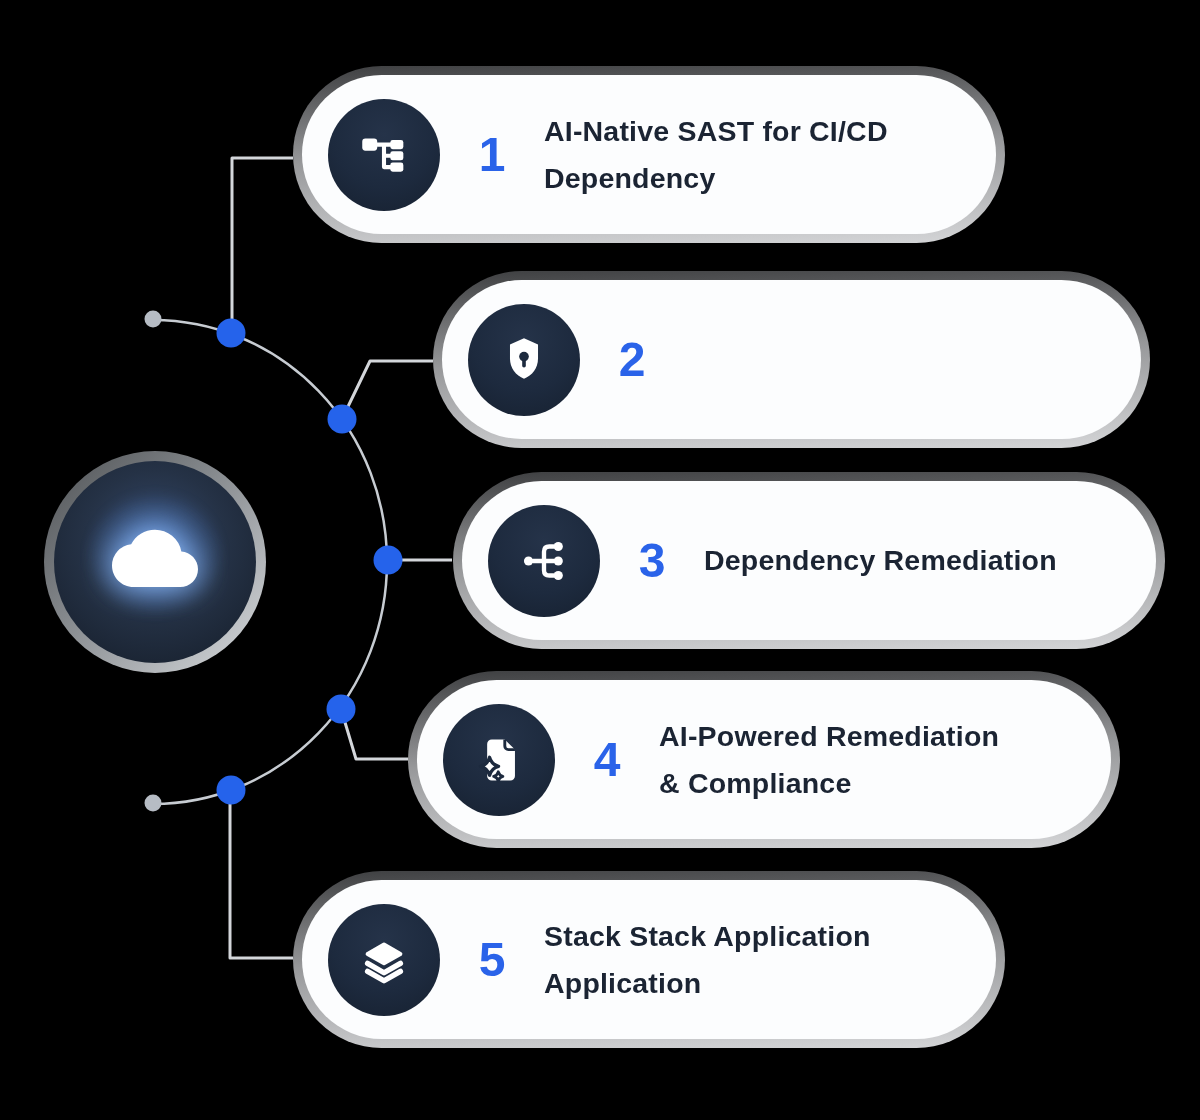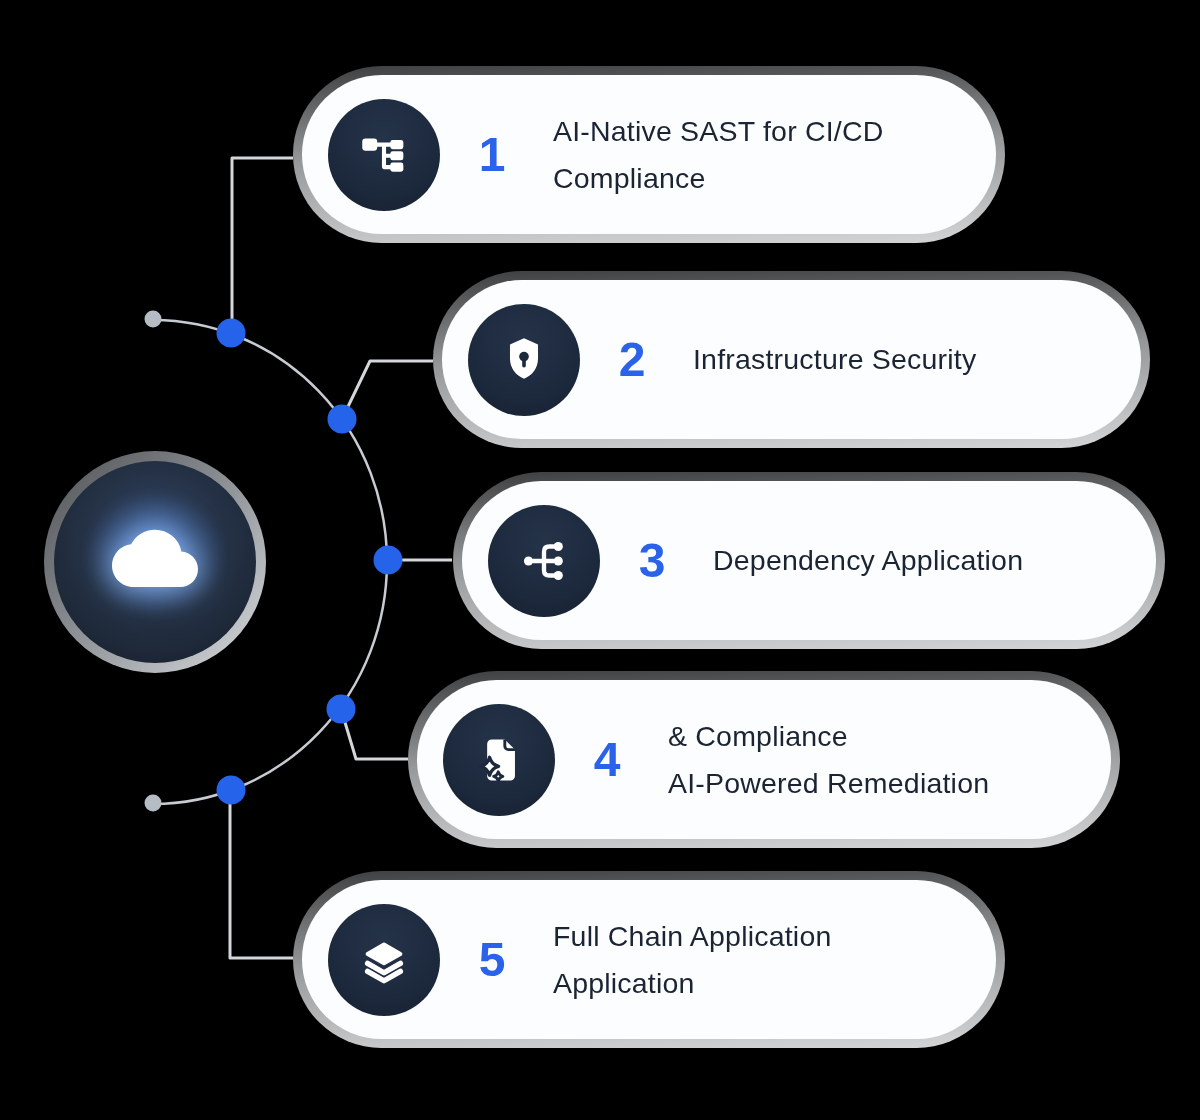--- a/index.html
+++ b/index.html
@@ -48,22 +48,22 @@
     flex:0 0 auto;width:112px;height:112px;margin-left:26px;border-radius:50%;
     background:radial-gradient(circle at 50% 32%,#253349 0%,#1d2a3e 55%,#16202f 100%);
     display:flex;align-items:center;justify-content:center;
   }
   .icon-circle svg{width:58px;height:58px;}
   .step-num{
     flex:0 0 auto;width:48px;margin-left:28px;text-align:center;
     font-size:48px;font-weight:700;color:#2a63e9;line-height:1;
   }
   .label{
-    margin-left:37px;margin-right:30px;
-    font-size:28.5px;font-weight:400;color:#1b2433;line-height:47px;
+    margin-left:28px;margin-right:30px;
+    font-size:28.5px;font-weight:700;color:#1b2433;line-height:47px;
     letter-spacing:.2px;
   }
 </style>
 </head>
 <body>
 
 <svg id="wires" viewBox="0 0 1200 1120">
   <path d="M 153 320 A 234 242 0 0 1 153 804" fill="none" stroke="#c7ccd2" stroke-width="2.5"></path>
   <path d="M 232 333 V 158 H 293" fill="none" stroke="#d3d6da" stroke-width="3" stroke-linejoin="round"></path>
   <path d="M 342 419 L 370 361 H 433" fill="none" stroke="#d3d6da" stroke-width="3" stroke-linejoin="round"></path>
@@ -95,37 +95,36 @@
         <rect x="3" y="5.2" width="6.2" height="5" rx="1.3" fill="#fff"></rect>
         <path d="M9.2 7.7 H12 V17 M12 7.7 H14.6 M12 12.3 H14.6 M12 17 H14.6" stroke="#fff" stroke-width="1.7" fill="none" stroke-linecap="round" stroke-linejoin="round"></path>
         <rect x="14.6" y="5.8" width="5.4" height="3.8" rx="1" fill="#fff"></rect>
         <rect x="14.6" y="10.4" width="5.4" height="3.8" rx="1" fill="#fff"></rect>
         <rect x="14.6" y="15.1" width="5.4" height="3.8" rx="1" fill="#fff"></rect>
       </svg>
     </div>
     <div class="step-num">1</div>
     <div class="label">
       <div>AI-Native SAST for CI/CD</div>
-      <div>Compliance</div>
+      <div>Dependency</div>
     </div>
   </div>
 </div>
 
 <div class="pill-wrap p2">
   <div class="pill">
     <div class="icon-circle">
       <svg viewBox="0 0 24 24">
         <path d="M12 3 L17.8 5.6 V11.4 C17.8 15.4 15.4 18.4 12 19.8 C8.6 18.4 6.2 15.4 6.2 11.4 V5.6 Z" fill="#fff"></path>
         <circle cx="12" cy="10.6" r="2" fill="#1d2a3e"></circle>
         <rect x="11.25" y="11.6" width="1.5" height="3.5" rx="0.75" fill="#1d2a3e"></rect>
       </svg>
     </div>
     <div class="step-num">2</div>
     <div class="label">
-      <div>Infrastructure Security</div>
     </div>
   </div>
 </div>
 
 <div class="pill-wrap p3">
   <div class="pill">
     <div class="icon-circle">
       <svg viewBox="0 0 24 24">
         <g fill="none" stroke="#fff" stroke-width="1.8" stroke-linecap="round">
           <path d="M7.5 12 H16"></path>
@@ -133,51 +132,51 @@
           <path d="M12 12 V15.8 Q12 18 14.2 18 H16"></path>
         </g>
         <circle cx="5.6" cy="12" r="1.9" fill="#fff"></circle>
         <circle cx="17.9" cy="6" r="1.9" fill="#fff"></circle>
         <circle cx="17.9" cy="12" r="1.9" fill="#fff"></circle>
         <circle cx="17.9" cy="18" r="1.9" fill="#fff"></circle>
       </svg>
     </div>
     <div class="step-num">3</div>
     <div class="label">
-      <div>Dependency Application</div>
+      <div>Dependency Remediation</div>
     </div>
   </div>
 </div>
 
 <div class="pill-wrap p4">
   <div class="pill">
     <div class="icon-circle">
       <svg viewBox="0 0 24 24">
         <path d="M9 3.5 h5.4 l4.2 4.2 v10.9 a1.9 1.9 0 0 1 -1.9 1.9 H9 a1.9 1.9 0 0 1 -1.9 -1.9 V5.4 A1.9 1.9 0 0 1 9 3.5 Z" fill="#fff"></path>
         <path d="M14.4 3.5 v2.7 a1.5 1.5 0 0 0 1.5 1.5 h2.7" fill="none" stroke="#1d2a3e" stroke-width="1.2"></path>
         <path d="M8.1 10.9 Q8.9 13.8 11.8 14.6 Q8.9 15.4 8.1 18.3 Q7.3 15.4 4.4 14.6 Q7.3 13.8 8.1 10.9 Z" fill="#fff" stroke="#1d2a3e" stroke-width="1.4" stroke-linejoin="round"></path>
         <path d="M11.7 16.9 Q12.1 18.4 13.6 18.8 Q12.1 19.2 11.7 20.7 Q11.3 19.2 9.8 18.8 Q11.3 18.4 11.7 16.9 Z" fill="#fff" stroke="#1d2a3e" stroke-width="1.2" stroke-linejoin="round"></path>
       </svg>
     </div>
     <div class="step-num">4</div>
     <div class="label">
+      <div>AI-Powered Remediation</div>
       <div>&amp; Compliance</div>
-      <div>AI-Powered Remediation</div>
     </div>
   </div>
 </div>
 
 <div class="pill-wrap p5">
   <div class="pill">
     <div class="icon-circle">
       <svg viewBox="0 0 24 24">
         <path d="M12 5.6 L18.8 9.5 12 13.4 5.2 9.5 Z" fill="#fff" stroke="#fff" stroke-width="1.6" stroke-linejoin="round"></path>
         <path d="M5.2 13.4 L12 17.3 18.8 13.4" fill="none" stroke="#fff" stroke-width="2.2" stroke-linecap="round" stroke-linejoin="round"></path>
         <path d="M5.2 16.7 L12 20.6 18.8 16.7" fill="none" stroke="#fff" stroke-width="2.2" stroke-linecap="round" stroke-linejoin="round"></path>
       </svg>
     </div>
     <div class="step-num">5</div>
     <div class="label">
-      <div>Full Chain Application</div>
+      <div>Stack Stack Application</div>
       <div>Application</div>
     </div>
   </div>
 </div>
 
 </body></html>

